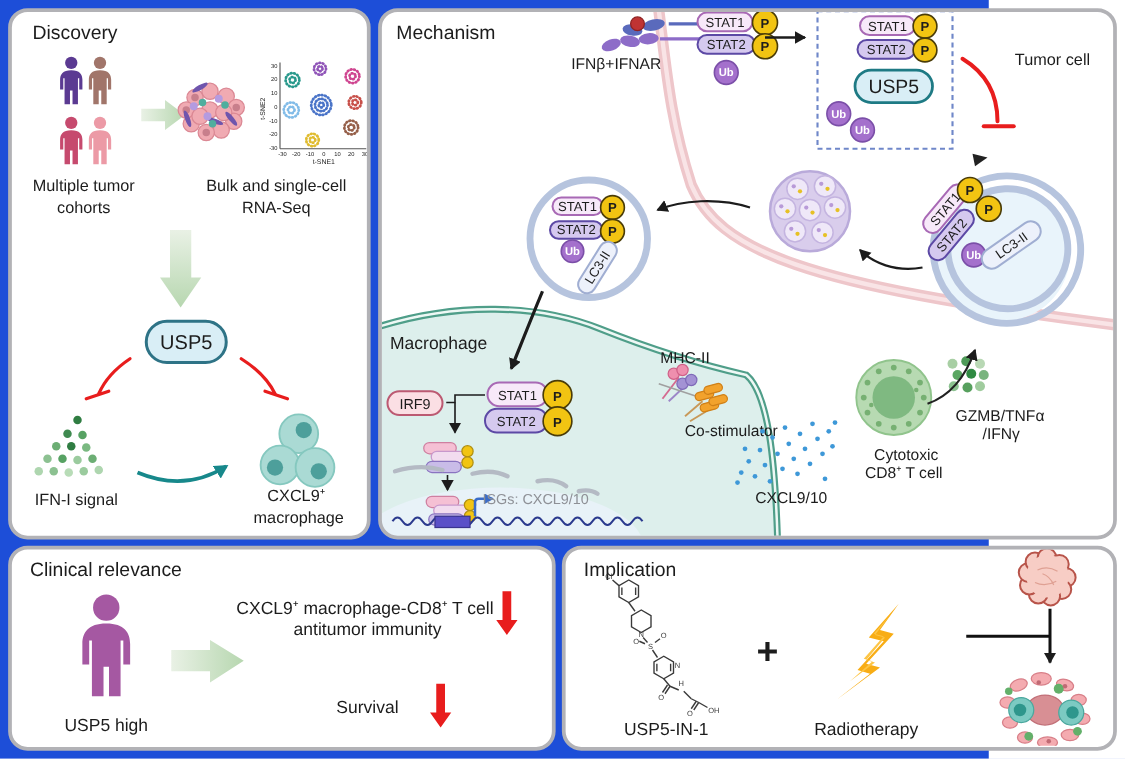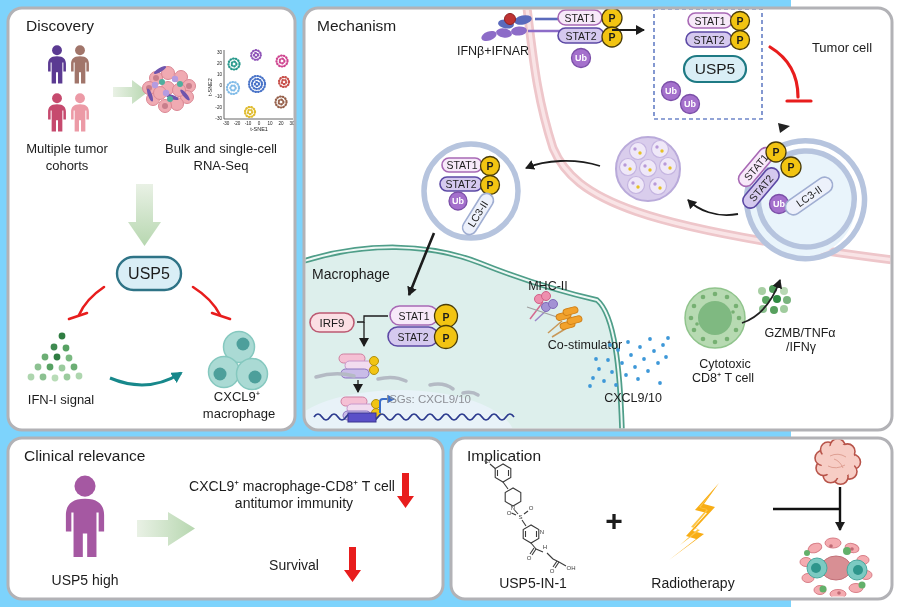--- a/index.html
+++ b/index.html
@@ -1,16 +1,16 @@
 <!DOCTYPE html>
 <html><head>
 <meta charset="utf-8">
 <style>
   html,body{margin:0;padding:0;background:#ffffff;}
-  .stage{position:relative;width:791px;height:607px;background:#7dd3fc;font-family:"Liberation Sans",sans-serif;}
+  .stage{position:relative;width:791px;height:607px;background:#1d4ed8;font-family:"Liberation Sans",sans-serif;}
   svg{display:block;}
   svg text{font-family:"Liberation Sans",sans-serif;fill:#1c1c1c;}
   .tt{font-size:15.5px;}
   .ctr{text-anchor:middle;}
   .lbl{font-size:13px;text-anchor:middle;}
   .lbl12{font-size:12.5px;text-anchor:middle;}
   .lbl14{font-size:14px;text-anchor:middle;}
   .gray{fill:#8e9096;}
   .pillS1{fill:#f7e9f9;stroke:#a869b5;stroke-width:1.6;}
   .pillS2{fill:#d5c9ef;stroke:#5c49a5;stroke-width:1.6;}

